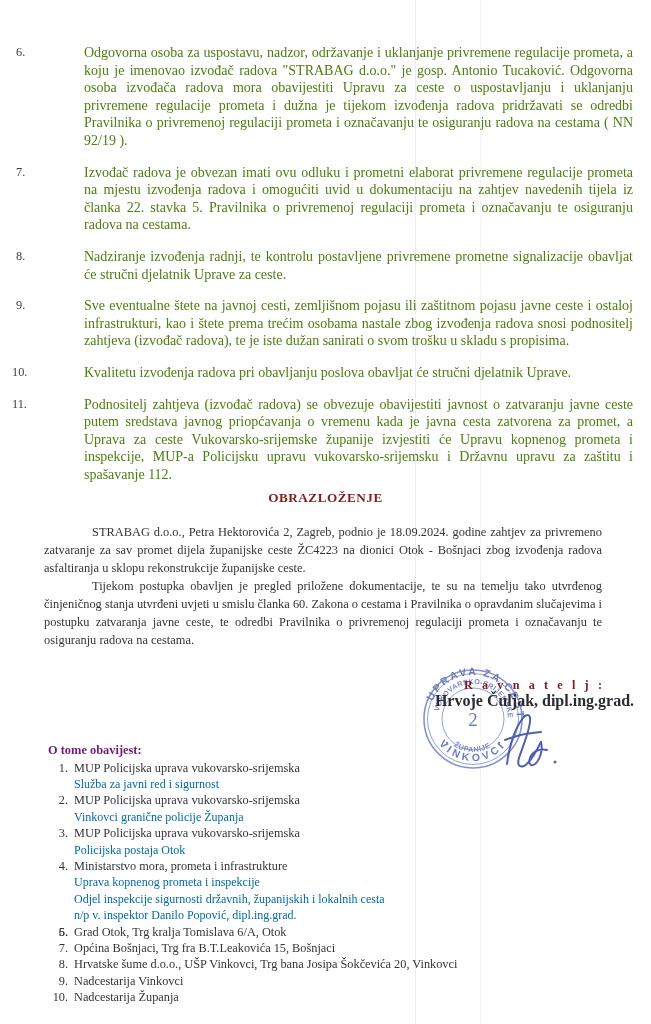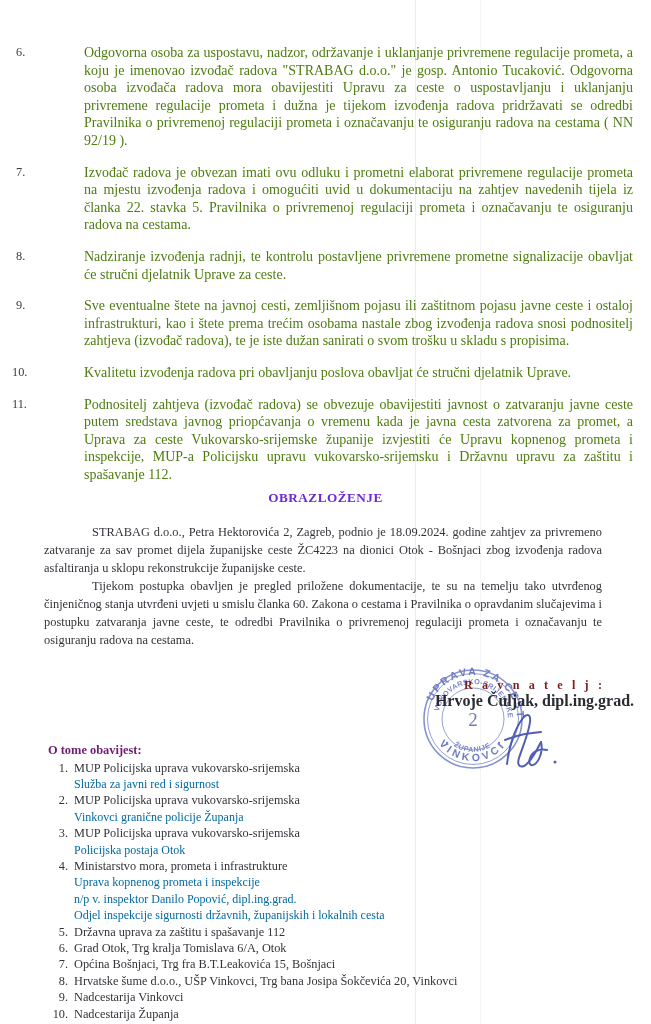--- a/index.html
+++ b/index.html
@@ -64,21 +64,21 @@
   
   .section-heading {
     position: absolute;
     left: 0;
     top: 490px;
     width: 651px;
     text-align: center;
     font-weight: bold;
     font-size: 13.2px;
     letter-spacing: 0.5px;
-    color: #6d28d9;
+    color: #7f1d1d;
   }
 
   
   .reasoning {
     position: absolute;
     left: 44px;
     top: 524px;
     width: 565px;
   }
   .reasoning p {
@@ -281,26 +281,25 @@
       <span class="rn">3.</span>
       <span>MUP Policijska uprava vukovarsko-srijemska</span>
     </div>
     <div class="notice-sub">Policijska postaja Otok</div>
 
     <div class="notice-row">
       <span class="rn">4.</span>
       <span>Ministarstvo mora, prometa i infrastrukture</span>
     </div>
     <div class="notice-sub">Uprava kopnenog prometa i inspekcije</div>
+    <div class="notice-sub">Odjel inspekcije sigurnosti državnih, županijskih i lokalnih cesta</div>
     <div class="notice-sub">n/p  v. inspektor Danilo Popović, dipl.ing.grad.</div>
-    <div class="notice-sub">Odjel inspekcije sigurnosti državnih, županijskih i lokalnih cesta</div>
 
     <div class="notice-row">
       <span class="rn">5.</span>
-      <span>Državna uprava  za zaštitu i spašavanje 112</span>
     </div>
     <div class="notice-row">
       <span class="rn">6.</span>
       <span>Grad Otok, Trg kralja Tomislava 6/A, Otok</span>
     </div>
     <div class="notice-row">
       <span class="rn">7.</span>
       <span>Općina Bošnjaci, Trg fra B.T.Leakovića 15, Bošnjaci</span>
     </div>
     <div class="notice-row">

